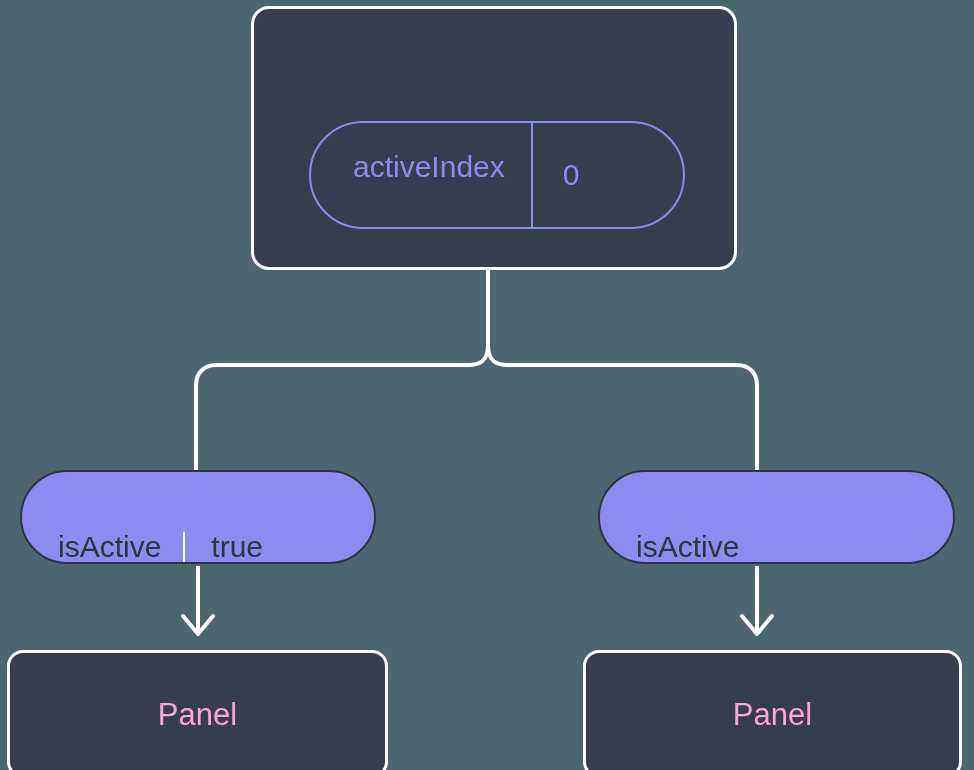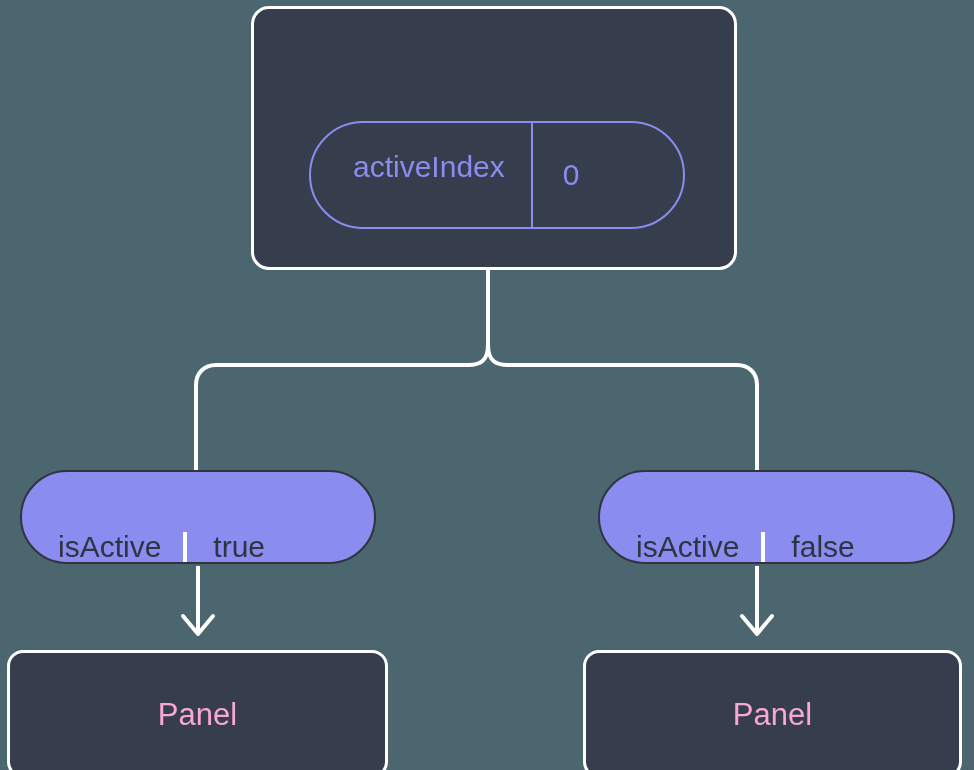--- a/index.html
+++ b/index.html
@@ -107,21 +107,21 @@
     color: #2e3440;
     font-size: 30px;
     line-height: 1;
     white-space: nowrap;
     box-sizing: border-box;
   }
   .pill-filled .pill-key {
     padding: 0 22px 0 36px;
   }
   .pill-filled .pill-val {
-    border-left: 4px solid #ffffff;
+    border-left: 2px solid #ffffff;
     padding: 0 34px 0 26px;
   }
 
   
   .panel-box {
     background: #363d4d;
     border: 3px solid #ffffff;
     border-radius: 16px;
     display: flex;
     align-items: center;
@@ -182,21 +182,20 @@
     </div>
   </div>
 
   <div id="pill-isactive-true" class="pill-filled">
     <span class="pill-key">isActive</span>
     <span class="pill-val">true</span>
   </div>
 
   <div id="pill-isactive-false" class="pill-filled">
     <span class="pill-key">isActive</span>
-    <span class="pill-val">false</span>
   </div>
 
   <div id="panel-left" class="node panel-box">
     <span class="panel-label">Panel</span>
   </div>
 
   <div id="panel-right" class="node panel-box">
     <span class="panel-label">Panel</span>
   </div>
 

